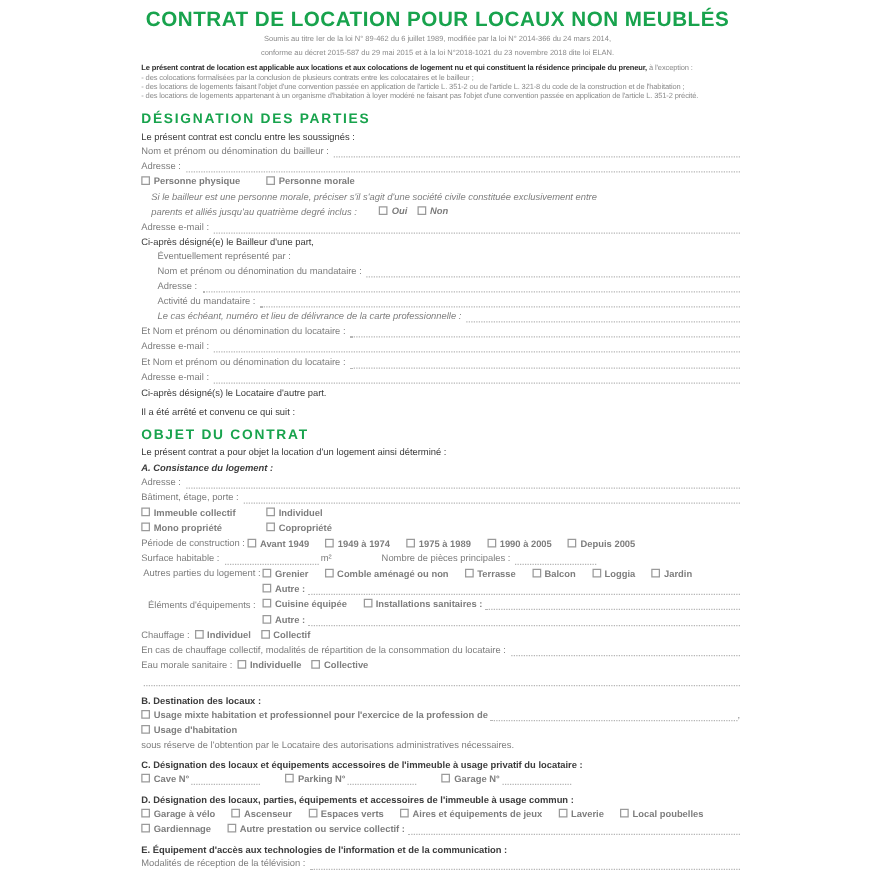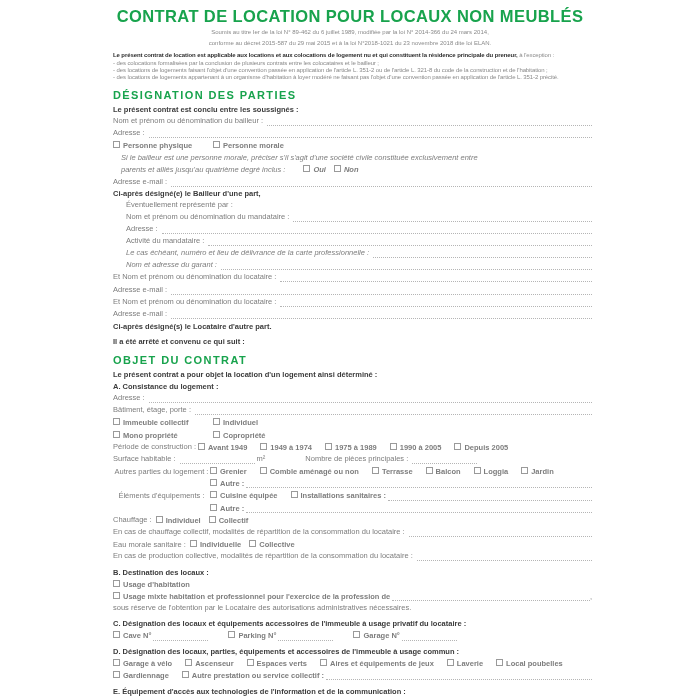--- a/index.html
+++ b/index.html
@@ -7,21 +7,21 @@
         font-family:"Liberation Sans",sans-serif;color:#7d7d7d;padding-top:7px;}
   .center{text-align:center;}
   .title{font-size:16.5px;font-weight:bold;color:#18a34d;letter-spacing:.4px;line-height:19px;}
   .law{font-size:6px;line-height:9px;color:#8a8a8a;margin-top:2px;}
   .content{padding:0 108px 0 113px;}
   .intro{font-size:6px;line-height:7.6px;margin-top:4px;color:#8a8a8a;white-space:nowrap;letter-spacing:-.1px;}
   .intro b{color:#2e2e2e;}
   .bullet{font-size:6px;line-height:7.3px;color:#8a8a8a;white-space:nowrap;letter-spacing:-.1px;}
   .sec-h{font-size:11px;font-weight:bold;color:#18a34d;letter-spacing:1.4px;margin-top:8px;line-height:13px;}
   .row{display:flex;align-items:baseline;font-size:7.5px;line-height:8.6px;margin-top:3.1px;white-space:nowrap;}
-  .bold{font-weight:bold;color:#3b3b3b;}
+  .bold{font-weight:normal;color:#3b3b3b;}
   .italic{font-style:italic;}
   .ind{padding-left:13px;text-align:right;}
   .ind8{padding-left:8px;}
   .ind97{padding-left:97px;}
   .lbl{margin-right:2px;}
   .lblw97{width:97px;flex:none;margin-right:0;text-align:center;}
   .fill{flex:1 1 auto;border-bottom:1px dotted #b5b5b5;min-width:14px;margin-left:2px;align-self:flex-end;height:8px;}
   .fw{flex:0 0 auto;}
   .f75{width:75px;} .f65{width:65px;} .f55{width:55px;}
   .cbi{display:inline-block;margin-right:13px;font-weight:bold;}
@@ -100,24 +100,20 @@
         <span class="fill"></span>
       </div>
     <div class="row ind">
         <span class="lbl">Activité du mandataire :</span>
         <span class="fill"></span>
       </div>
     <div class="row ind italic">
         <span class="lbl">Le cas échéant, numéro et lieu de délivrance de la carte professionnelle :</span>
         <span class="fill"></span>
       </div>
-    <div class="row ind italic">
-        <span class="lbl">Nom et adresse du garant :</span>
-        <span class="fill"></span>
-      </div>
 
     <div class="row">
         <span class="lbl">Et Nom et prénom ou dénomination du locataire :</span>
         <span class="fill"></span>
       </div>
     <div class="row">
         <span class="lbl">Adresse e-mail :</span>
         <span class="fill"></span>
       </div>
     <div class="row">
@@ -134,21 +130,21 @@
       </div>
     <div class="row bold mt6">
         <span>Il a été arrêté et convenu ce qui suit :</span>
       </div>
 
     <div class="sec-h">OBJET DU CONTRAT</div>
     <div class="row bold">
         <span>Le présent contrat a pour objet la location d'un logement ainsi déterminé :</span>
       </div>
 
-    <div class="sub-h" style="margin-top:3px;">A. Consistance du logement :</div>
+    <div class="sub-h" style="margin-top:3px;font-style:italic;">A. Consistance du logement :</div>
     <div class="row">
         <span class="lbl">Adresse :</span>
         <span class="fill"></span>
       </div>
     <div class="row">
         <span class="lbl">Bâtiment, étage, porte :</span>
         <span class="fill"></span>
       </div>
 
     <div class="row">
@@ -212,32 +208,31 @@
         <span class="lbl">En cas de chauffage collectif, modalités de répartition de la consommation du locataire :</span>
         <span class="fill"></span>
       </div>
 
     <div class="row">
       <span class="lbl" style="margin-right:4px;">Eau morale sanitaire :</span>
       <span class="cbi g8"><span class="cb"></span><span>Individuelle</span></span>
       <span class="cbi"><span class="cb"></span><span>Collective</span></span>
     </div>
     <div class="row">
-        <span class="lbl">En cas de production collective, modalités de répartition de la consommation du locataire :</span>
         <span class="fill"></span>
       </div>
 
     <div class="sub-h">B. Destination des locaux :</div>
     <div class="row">
+      <span class="cbi m0"><span class="cb"></span><span>Usage mixte habitation et professionnel pour l'exercice de la profession de</span></span>
+      <span class="fill"></span>
+      <span>,</span>
+    </div>
+    <div class="row">
       <span class="cbi"><span class="cb"></span><span>Usage d'habitation</span></span>
-    </div>
-    <div class="row">
-      <span class="cbi m0"><span class="cb"></span><span>Usage mixte habitation et professionnel pour l'exercice de la profession de</span></span>
-      <span class="fill"></span>
-      <span>,</span>
     </div>
     <div class="row">
         <span>sous réserve de l'obtention par le Locataire des autorisations administratives nécessaires.</span>
       </div>
 
     <div class="sub-h">C. Désignation des locaux et équipements accessoires de l'immeuble à usage privatif du locataire :</div>
     <div class="row">
       <span class="cbi m0"><span class="cb"></span><span>Cave N°</span></span>
       <span class="fill fw f55"></span>
       <span class="sp20"></span>

